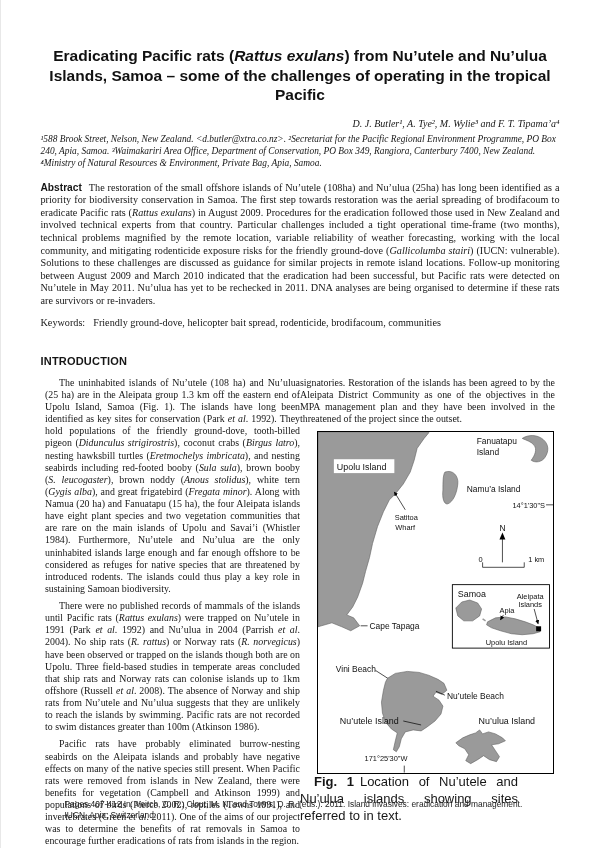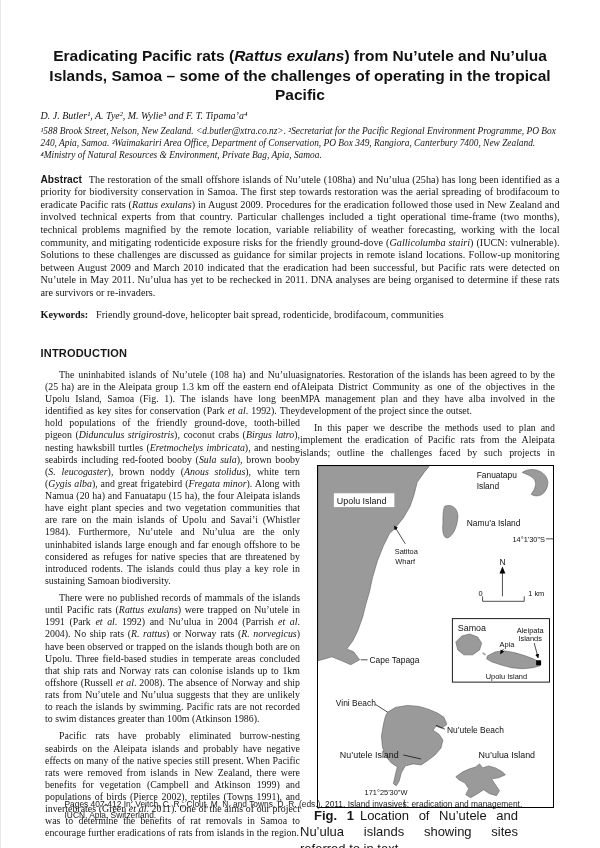--- a/index.html
+++ b/index.html
@@ -9,37 +9,37 @@
     font-family:"Liberation Serif", serif;
   }
   .it { font-style:italic; }
 
   h1.title {
     margin:46px 42px 0; text-align:center;
     font-family:"Liberation Sans", sans-serif;
     font-size:15.5px; font-weight:bold; line-height:1.26; color:#111;
   }
   .authors {
-    margin:5px 40px 0; text-align:left;
+    margin:13px 40px 0; text-align:right;
     font-style:italic; font-size:10px;
   }
   .affiliations {
     margin:4px 40px 0; text-align:left;
     font-style:italic; font-size:9.4px; line-height:1.32;
   }
   .abstract {
     margin:12px 40px 0; text-align:justify;
     font-size:10.2px; line-height:1.23;
   }
   .abs-label {
     font-family:"Liberation Sans", sans-serif;
     font-weight:bold; font-size:10.2px; margin-right:7px;margin-top:24px;
   }
   .keywords { margin:10px 40px 0; text-align:justify; font-size:10.2px; line-height:1.23; }
-  .kw-label { font-weight:bold; margin-right:8px; }
+  .kw-label { font-weight:normal; margin-right:8px; }
 
   .section-heading {
     margin:25px 40px 0;
     font-family:"Liberation Sans", sans-serif;
     font-weight:bold; font-size:11px; letter-spacing:0.2px;
   }
   .columns {
     margin:10px 40px 4px; display:flex; justify-content:center;
   }
   .col { width:255px; font-size:9.9px; line-height:1.225; text-align:justify; }
@@ -95,22 +95,21 @@
   <div class="columns">
 
     <div class="col">
       <p><span>The uninhabited islands of Nu’utele (108 ha) and Nu’ulua (25 ha) are in the Aleipata group 1.3 km off the eastern end of Upolu Island, Samoa (Fig. 1).  The islands have long been identified as key sites for conservation (Park </span><span class="it">et al</span><span>. 1992). They hold populations of the friendly ground-dove, tooth-billed pigeon (</span><span class="it">Didunculus strigirostris</span><span>), coconut crabs (</span><span class="it">Birgus latro</span><span>), nesting hawksbill turtles (</span><span class="it">Eretmochelys imbricata</span><span>), and nesting seabirds including red-footed booby (</span><span class="it">Sula sula</span><span>), brown booby (</span><span class="it">S. leucogaster</span><span>), brown noddy (</span><span class="it">Anous stolidus</span><span>), white tern (</span><span class="it">Gygis alba</span><span>), and great frigatebird (</span><span class="it">Fregata minor</span><span>). Along with Namua (20 ha) and Fanuatapu (15 ha), the four Aleipata islands have eight plant species and two vegetation communities that are rare on the main islands of Upolu and Savai’i (Whistler 1984).  Furthermore, Nu’utele and Nu’ulua are the only uninhabited islands large enough and far enough offshore to be considered as refuges for native species that are threatened by introduced rodents. The islands could thus play a key role in sustaining Samoan biodiversity.</span></p>
       <p><span>There were no published records of mammals of the islands until Pacific rats (</span><span class="it">Rattus exulans</span><span>) were trapped on Nu’utele in 1991 (Park </span><span class="it">et al</span><span>. 1992) and Nu’ulua in 2004 (Parrish </span><span class="it">et al</span><span>. 2004). No ship rats (</span><span class="it">R. rattus</span><span>) or Norway rats (</span><span class="it">R. norvegicus</span><span>) have been observed or trapped on the islands though both are on Upolu. Three field-based studies in temperate areas concluded that ship rats and Norway rats can colonise islands up to 1km offshore (Russell </span><span class="it">et al</span><span>. 2008). The absence of Norway and ship rats from Nu’utele and Nu’ulua suggests that they are unlikely to reach the islands by swimming. Pacific rats are not recorded to swim distances greater than 100m (Atkinson 1986).</span></p>
       <p><span>Pacific rats have probably eliminated burrow-nesting seabirds on the Aleipata islands and probably have negative effects on many of the native species still present. When Pacific rats were removed from islands in New Zealand, there were benefits for vegetation (Campbell and Atkinson 1999) and populations of birds (Pierce 2002), reptiles (Towns 1991), and invertebrates (Green </span><span class="it">et al</span><span>. 2011). One of the aims of our project was to determine the benefits of rat removals in Samoa to encourage further eradications of rats from islands in the region.</span></p>
 
     </div>
 
     <div class="col">
-      <p class="no-indent"><span>signatories. Restoration of the islands has been agreed to by the Aleipata District Community as one of the objectives in the MPA management plan and they have alba involved in the development of the project since the outset.</span></p>
-      <p class="just-last"><span>In this paper we describe the methods used to plan and implement the eradication of Pacific rats from the Aleipata islands; outline the challenges faced by such projects in</span></p>
+      <p class="no-indent"><span>signatories. Restoration of the islands has been agreed to by the Aleipata District Community as one of the objectives in the MPA management plan and they have been involved in the threatened of the project since the outset.</span></p>
 
       <div class="figure">
         <svg width="235" height="341" viewBox="0 0 237 343">
           <defs>
             <marker id="ah" markerWidth="7" markerHeight="7" refX="5.5" refY="3" orient="auto">
               <path d="M0,0 L6,3 L0,6 Z" fill="#000"></path>
             </marker>
           </defs>
 
           <path class="m-land" d="M0,0 L112,0 L107,6 L100,16 L97,28 L93,40 L86,52 L78,62 L72,68 L66,80 L60,95 L55,112 L52,126 L48,140 L45,152 L40,166 L35,176 L29,184 L36,187 L42,195 L33,200 L24,196 L14,192 L0,196 Z" fill="#9a9a9a"></path>

